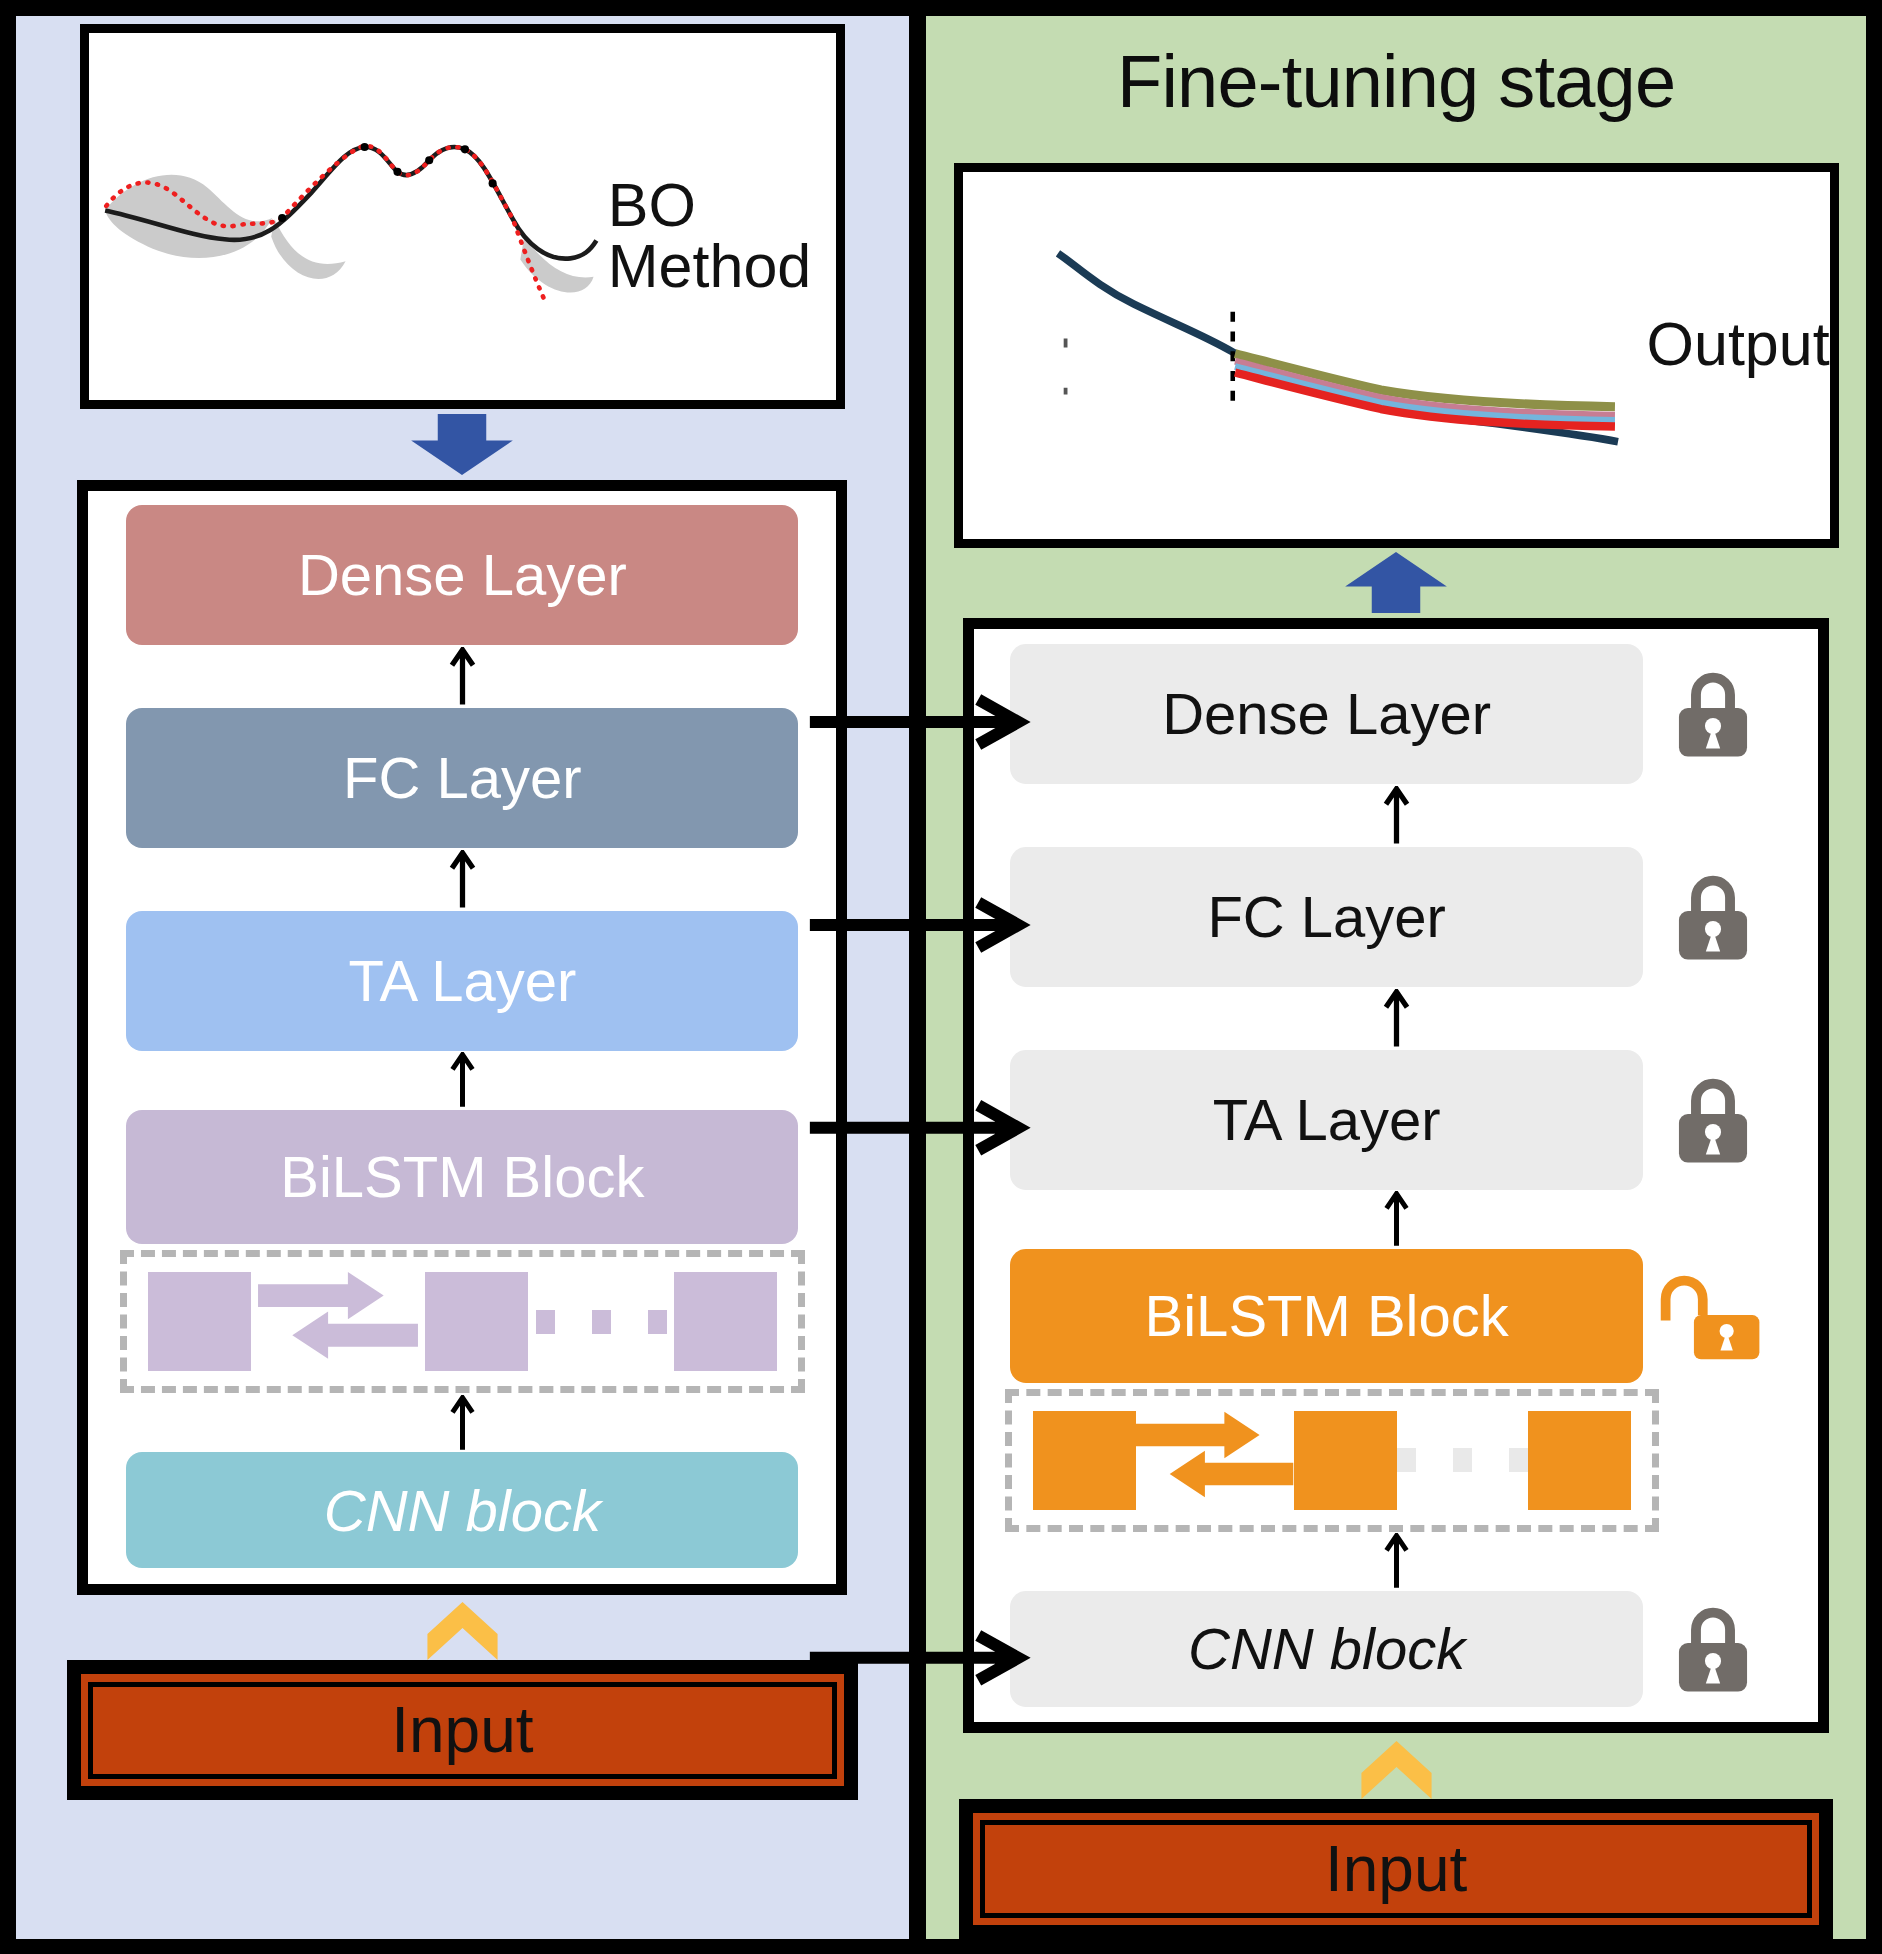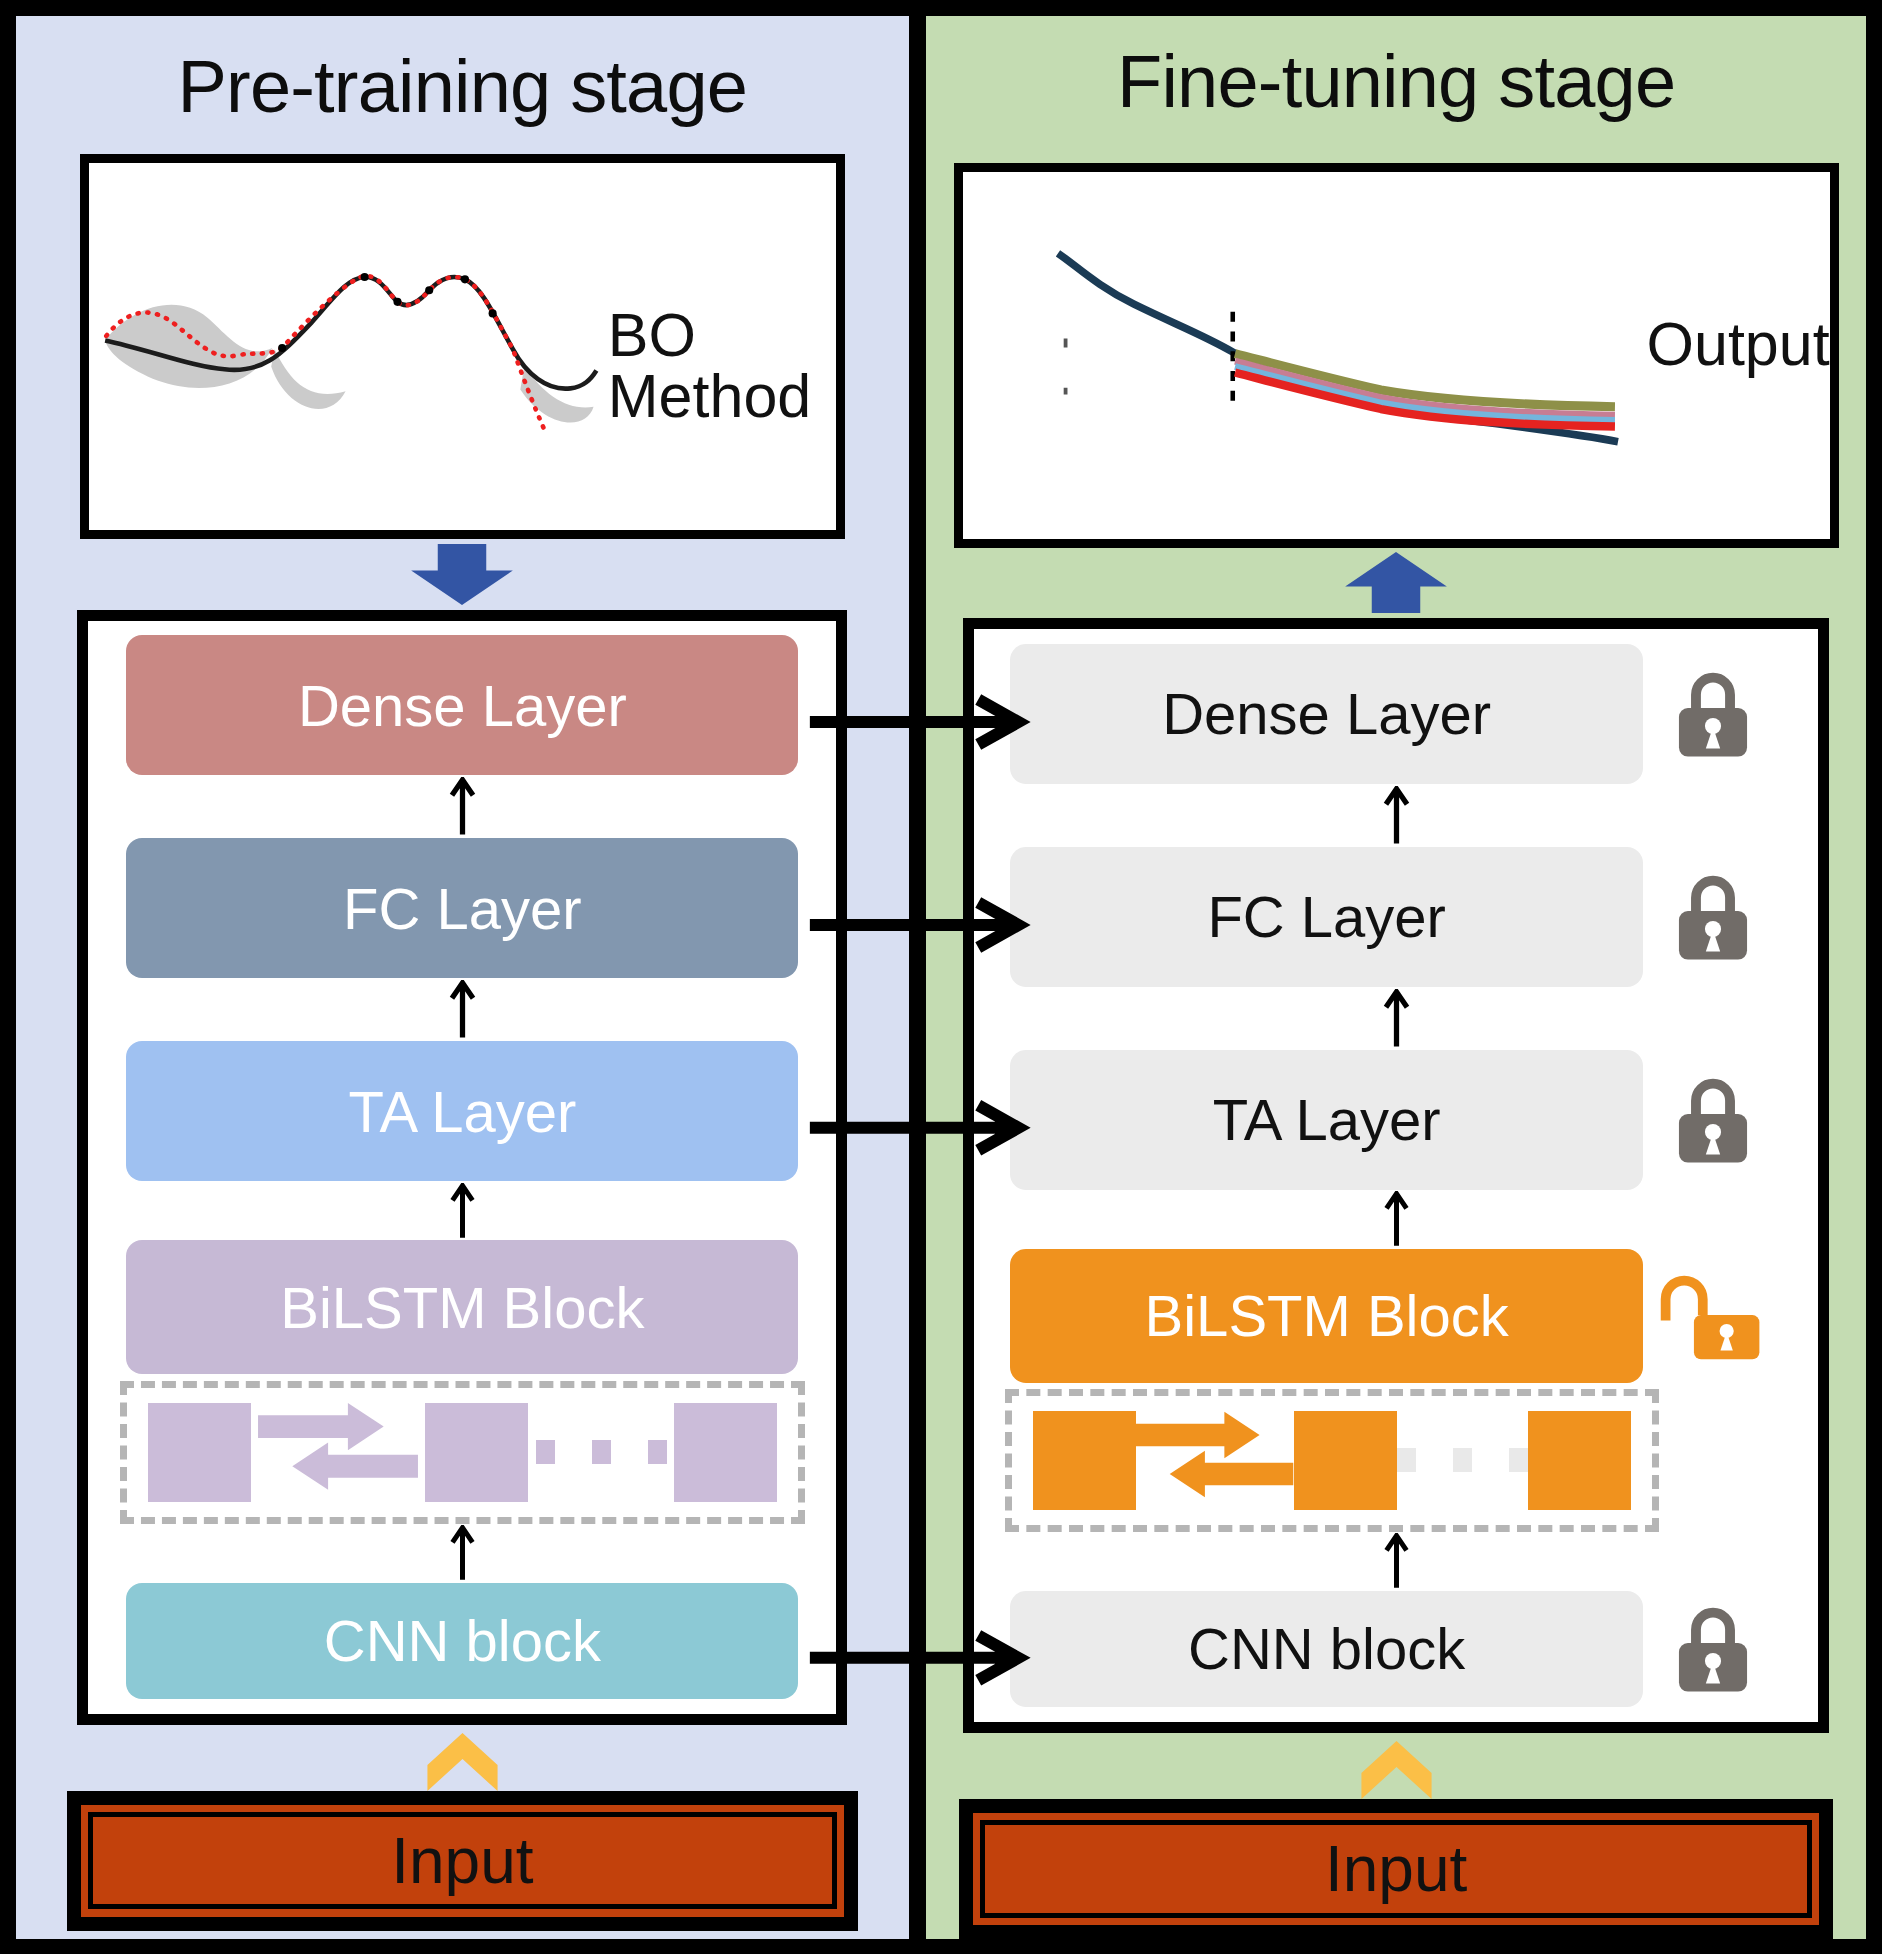--- a/index.html
+++ b/index.html
@@ -30,21 +30,21 @@
     display:flex;flex-direction:column;align-items:center;padding:14.4px 38px 11.2px 38px;
   }
   #left-stack{width:770px;height:1115px;}
   #right-stack{width:866px;height:1115px;padding:14.4px 36px 11.2px 36px;}
   .layer-row{width:100%;flex:none;display:flex;flex-direction:row;align-items:center;}
   .layer-block{
     box-sizing:border-box;height:100%;display:flex;align-items:center;justify-content:center;
     font-size:58px;white-space:nowrap;border-radius:16px;
   }
   .full{width:100%;}
-  .h175{height:140px;} .h167{height:134px;} .h145{height:116px;}
+  .h175{height:140px;} .h167{height:134px;} .h145{height:116px;font-style:italic;}
   .arrow-slot{height:63px;flex:none;display:flex;align-items:center;justify-content:center;}
   .arrow-slot.short{height:59px;}
   .up-arrow-svg{display:block;}
   .lstm-detail{
     box-sizing:border-box;border:7.2px dashed #b5b5b5;height:143px;margin-top:6.4px;flex:none;
     display:flex;align-items:center;justify-content:space-between;padding:0 21px;
   }
   #left-lstm-detail{width:calc(100% + 13px);}
   .cell-sq{width:103px;height:99px;flex:none;}
   .dots-group{display:flex;gap:37px;flex:none;align-items:center;}
@@ -68,21 +68,20 @@
   }
   #transfer-overlay{position:absolute;left:0;top:0;width:1882px;height:1955px;pointer-events:none;}
 </style>
 </head>
 <body>
 
 <div id="canvas">
 
   <div class="panel" id="left-panel" style="background-color: rgb(216, 223, 242);">
 
-    <div class="stage-title">Pre-training stage</div>
 
     <div class="plot-box" id="bo-box">
       <svg class="plot-svg" viewBox="0 0 900 330" preserveAspectRatio="none">
         <path d="M28,150 C70,95 150,65 205,110 C240,140 270,185 318,163 C280,235 190,245 120,220 C70,200 35,175 28,150 Z" fill="#cbcbcb"></path>
         <path d="M322,165 C350,225 385,255 445,238 C415,295 340,268 316,195 Z" fill="#cbcbcb"></path>
         <path d="M755,195 C790,245 830,272 875,265 C862,308 792,302 748,235 Z" fill="#cbcbcb"></path>
         <path d="M28,150 C100,165 180,196 235,200 C300,207 330,178 385,120 C425,75 448,42 478,40 C505,38 520,70 535,83 C552,96 570,86 590,63 C610,41 632,35 652,44 C682,57 705,112 735,165 C758,208 795,238 835,233 C858,230 870,218 880,202" fill="none" stroke="#1c1c1c" stroke-width="8"></path>
         <path d="M30,142 C65,98 105,88 148,121 C185,150 215,185 255,176 C290,169 310,178 335,163 C375,118 450,42 478,38 C505,36 520,70 535,83 C552,96 570,86 590,63 C610,41 632,35 652,44 C682,57 705,112 735,165 C752,212 772,265 792,310" fill="none" stroke="#ee1f1f" stroke-width="8" stroke-dasharray="2 15" stroke-linecap="round"></path>
         <g fill="#000">
           <circle cx="335" cy="163" r="7"></circle>

